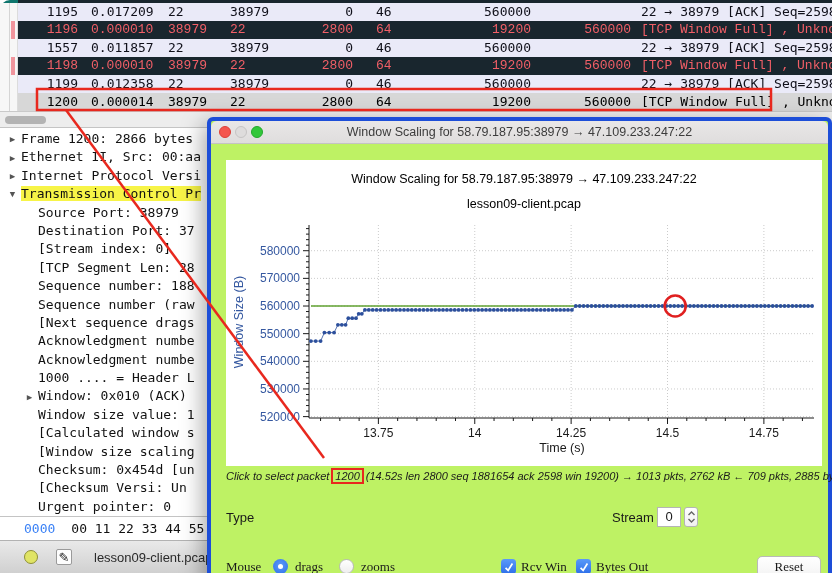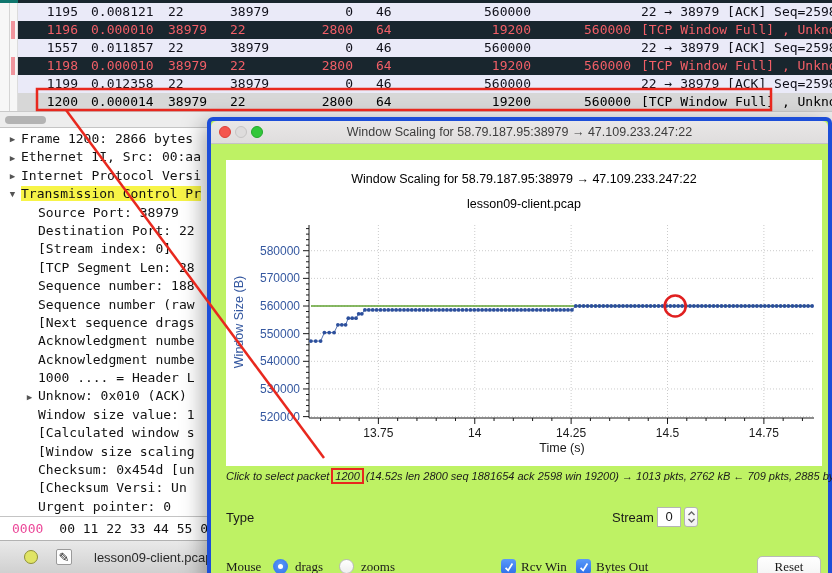--- a/index.html
+++ b/index.html
@@ -1,28 +1,28 @@
 <!DOCTYPE html>
 <html><head>
 <meta charset="utf-8">
 <style>
   * { margin:0; padding:0; box-sizing:border-box; }
   html,body { width:832px; height:573px; overflow:hidden; font-family:"Liberation Sans", sans-serif; }
   .screen { position:relative; width:832px; height:573px; background:#fff; overflow:hidden; }
 
   
   .packet-list { position:absolute; left:0; top:0; width:832px; height:111px; background:#0f766e;
-                 font-family:"DejaVu Sans Mono", monospace; font-size:13px; }
+                 font-family:"DejaVu Sans Mono", monospace; font-size:13px;border-radius:10px; }
   .top-sliver { height:3px; background:#19262e; margin-left:18px; }
   .prow { display:flex; height:18px; line-height:18px; }
   .prow .gut { width:18px; flex:0 0 18px; position:relative; background:#f7f7f7; border-right:1px solid #dcdcdc; }
   .prow .gut::before { content:''; position:absolute; left:9px; top:0; bottom:0; width:1px; background:#d5d5d5; }
   .prow.bad .gut::after { content:''; position:absolute; left:11px; top:0; bottom:0; width:4px; background:#f0959d; }
   .prow.ack { background:#eaeaf8; color:#10101a; }
-  .prow.bad { background:#19262e; color:#f25f67; }
+  .prow.bad { background:#19262e; color:#f25f67;font-family:Liberation Mono, monospace; }
   .prow.selected { background:#d7d7d7; color:#000; }
   .c { white-space:pre; overflow:hidden; flex:0 0 auto; }
   .c-no   { width:60px; text-align:right; }
   .c-time { width:80px; padding-left:13px; }
   .c-src  { width:62px; padding-left:10px; }
   .c-dst  { width:78px; padding-left:10px; }
   .c-seg  { width:55px; text-align:right; }
   .c-len  { width:65px; padding-left:23px; }
   .c-win_a{ width:113px; text-align:right; }
   .c-win_b{ width:100px; text-align:right; }
@@ -35,21 +35,21 @@
   
   .tree { position:absolute; left:0; top:127px; width:832px; height:389px; background:#fff; border-top:1px solid #c4c4c4;
           font-family:"DejaVu Sans Mono", monospace; font-size:13px; color:#111; overflow:hidden; padding-top:2px; }
   .trow { height:18.4px; line-height:18.4px; white-space:pre; overflow:hidden; }
   .trow .arr { display:inline-block; width:17px; text-align:center; color:#555; font-size:9px; vertical-align:middle; }
   .trow .hl { background:#f7f447; }
 
   
   .hexpane { position:absolute; left:0; top:516px; width:832px; height:24px; background:#fff; border-top:1px solid #c4c4c4;
              font-family:"DejaVu Sans Mono", monospace; font-size:13px; line-height:23px; white-space:pre; }
-  .hexpane .off { color:#ec4899; margin-left:12px; }
+  .hexpane .off { color:#3b82f6; margin-left:24px; }
   .hexpane .bytes { color:#111; margin-left:16px; }
 
   
   .statusbar { position:absolute; left:0; top:540px; width:832px; height:33px;
                background:linear-gradient(#e9e9e9,#d0d0d0); border-top:1px solid #b2b2b2;
                display:flex; align-items:center; font-size:13px; color:#222; }
   .expert-dot { width:14px; height:14px; border-radius:50%; background:#e0e465; border:1px solid #8f9038; margin-left:24px; }
   .pencil { width:16px; height:16px; margin-left:18px; font-size:13px; line-height:15px; text-align:center; color:#1a1a1a;
             background:#fdfdfd; border:1px solid #9a9a9a; border-radius:2px; }
   .fname { margin-left:22px; color:#2a2a2a; }
@@ -109,21 +109,21 @@
 <body>
 
 <div class="screen">
 
   <div class="packet-list">
     <div class="top-sliver"></div>
     <div id="packet-rows">
         <div class="prow ack">
           <span class="gut"></span>
           <span class="c c-no">1195</span>
-          <span class="c c-time">0.008121</span>
+          <span class="c c-time">0.017209</span>
           <span class="c c-src">22</span>
           <span class="c c-dst">38979</span>
           <span class="c c-seg">0</span>
           <span class="c c-len">46</span>
           <span class="c c-win_a">560000</span>
           <span class="c c-win_b"></span>
           <span class="c c-info">22 → 38979 [ACK] Seq=2598</span>
         </div>
         <div class="prow bad">
           <span class="gut"></span>
@@ -191,30 +191,30 @@
   <div class="hscroll">
     <div class="thumb"></div>
   </div>
 
   <div class="tree" id="tree-rows">
       <div class="trow" style="padding-left: 4px;"><span class="arr">▶</span><span class="">Frame 1200: 2866 bytes</span></div>
       <div class="trow" style="padding-left: 4px;"><span class="arr">▶</span><span class="">Ethernet II, Src: 00:aa</span></div>
       <div class="trow" style="padding-left: 4px;"><span class="arr">▶</span><span class="">Internet Protocol Versi</span></div>
       <div class="trow" style="padding-left: 4px;"><span class="arr">▼</span><span class="hl">Transmission Control Pr</span></div>
       <div class="trow" style="padding-left: 21px;"><span class="arr"></span><span class="">Source Port: 38979</span></div>
-      <div class="trow" style="padding-left: 21px;"><span class="arr"></span><span class="">Destination Port: 22</span></div>
+      <div class="trow" style="padding-left: 21px;"><span class="arr"></span><span class="">Destination Port: 37</span></div>
       <div class="trow" style="padding-left: 21px;"><span class="arr"></span><span class="">[Stream index: 0]</span></div>
       <div class="trow" style="padding-left: 21px;"><span class="arr"></span><span class="">[TCP Segment Len: 28</span></div>
       <div class="trow" style="padding-left: 21px;"><span class="arr"></span><span class="">Sequence number: 188</span></div>
       <div class="trow" style="padding-left: 21px;"><span class="arr"></span><span class="">Sequence number (raw</span></div>
       <div class="trow" style="padding-left: 21px;"><span class="arr"></span><span class="">[Next sequence drags</span></div>
       <div class="trow" style="padding-left: 21px;"><span class="arr"></span><span class="">Acknowledgment numbe</span></div>
       <div class="trow" style="padding-left: 21px;"><span class="arr"></span><span class="">Acknowledgment numbe</span></div>
       <div class="trow" style="padding-left: 21px;"><span class="arr"></span><span class="">1000 .... = Header L</span></div>
-      <div class="trow" style="padding-left: 21px;"><span class="arr">▶</span><span class="">Unknow: 0x010 (ACK)</span></div>
+      <div class="trow" style="padding-left: 21px;"><span class="arr">▶</span><span class="">Window: 0x010 (ACK)</span></div>
       <div class="trow" style="padding-left: 21px;"><span class="arr"></span><span class="">Window size value: 1</span></div>
       <div class="trow" style="padding-left: 21px;"><span class="arr"></span><span class="">[Calculated window s</span></div>
       <div class="trow" style="padding-left: 21px;"><span class="arr"></span><span class="">[Window size scaling</span></div>
       <div class="trow" style="padding-left: 21px;"><span class="arr"></span><span class="">Checksum: 0x454d [un</span></div>
       <div class="trow" style="padding-left: 21px;"><span class="arr"></span><span class="">[Checksum Versi: Un</span></div>
       <div class="trow" style="padding-left: 21px;"><span class="arr"></span><span class="">Urgent pointer: 0</span></div>
     </div>
 
   <div class="hexpane"><span class="off">0000</span><span class="bytes">00 11 22 33 44 55 0</span></div>
 

